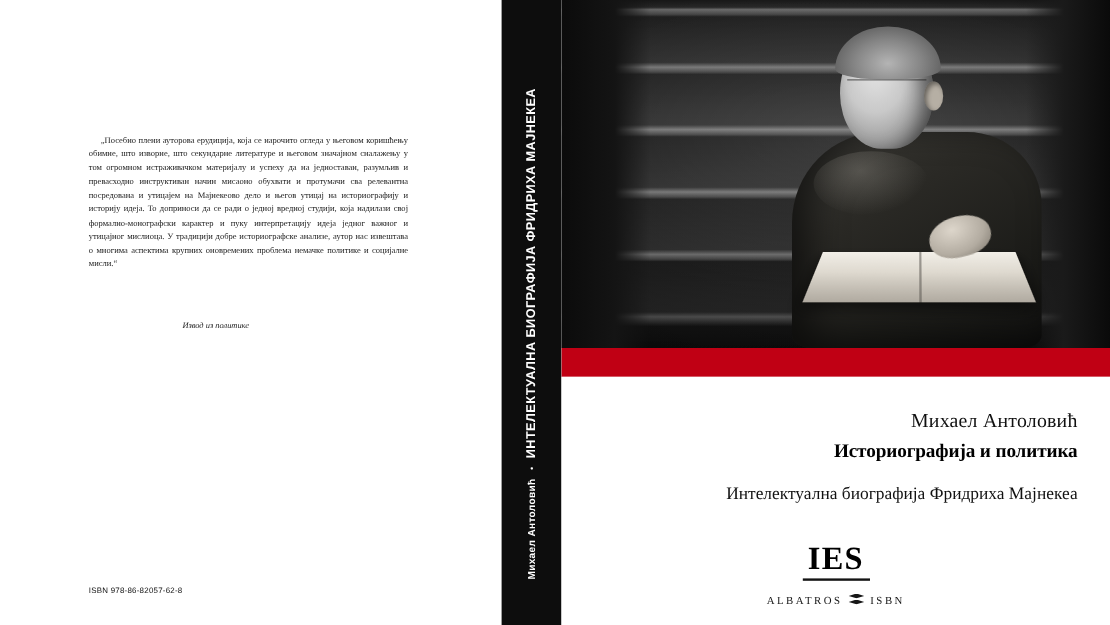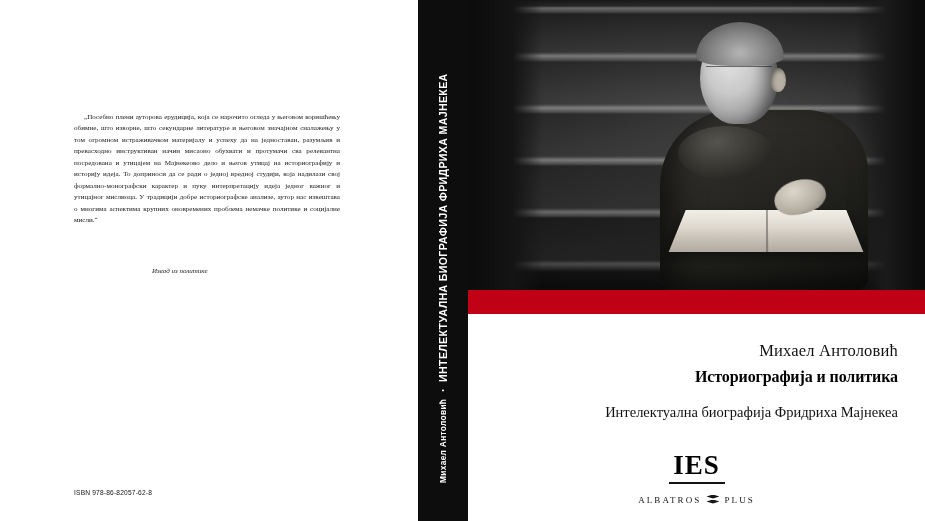--- a/index.html
+++ b/index.html
@@ -402,19 +402,19 @@
       <div class="fc-author">Михаел Антоловић</div>
       <div class="fc-title">Историографија и политика</div>
       <div class="fc-subtitle">Интелектуална биографија Фридриха Мајнекеа</div>
 
       <div class="publisher">
         <div class="ies-logo">IES</div>
         <div class="ies-rule"></div>
         <div class="pub-name">
           <span>ALBATROS</span>
           <span class="pub-mark"></span>
-          <span>PLUS</span>
+          <span>ISBN</span>
         </div>
       </div>
     </div>
 
   </div>
 </div>
 
 </body></html>

